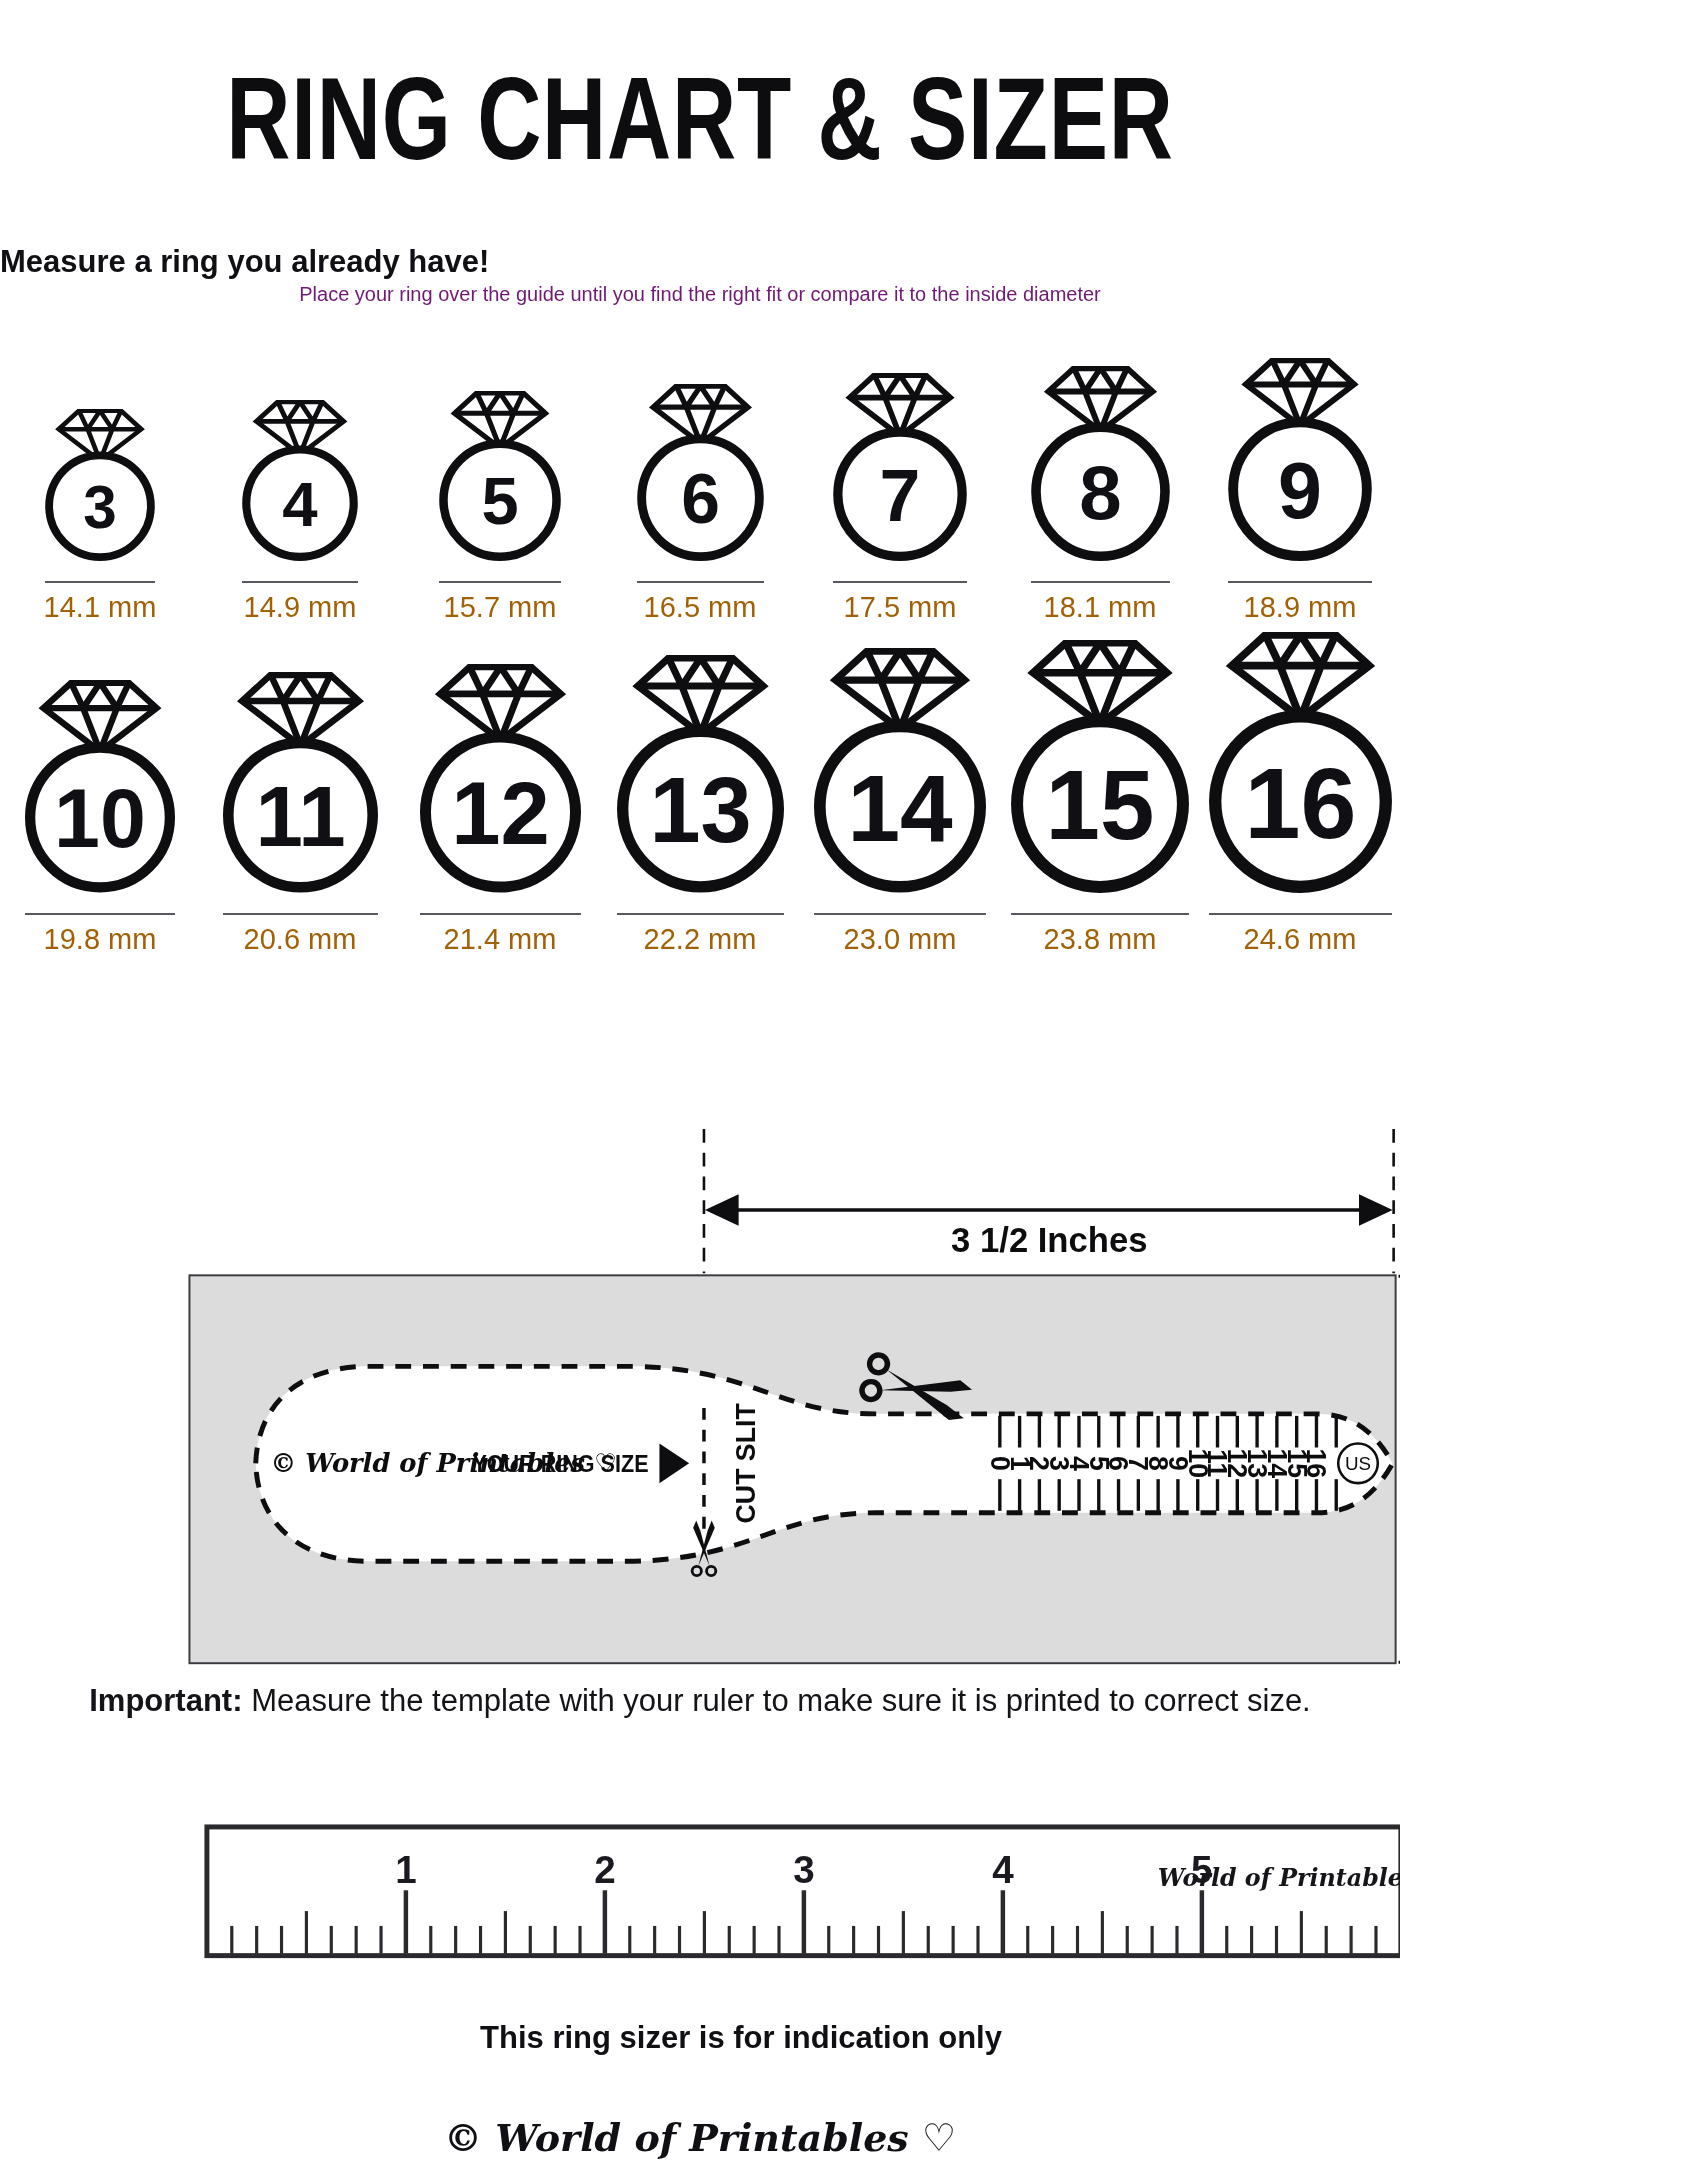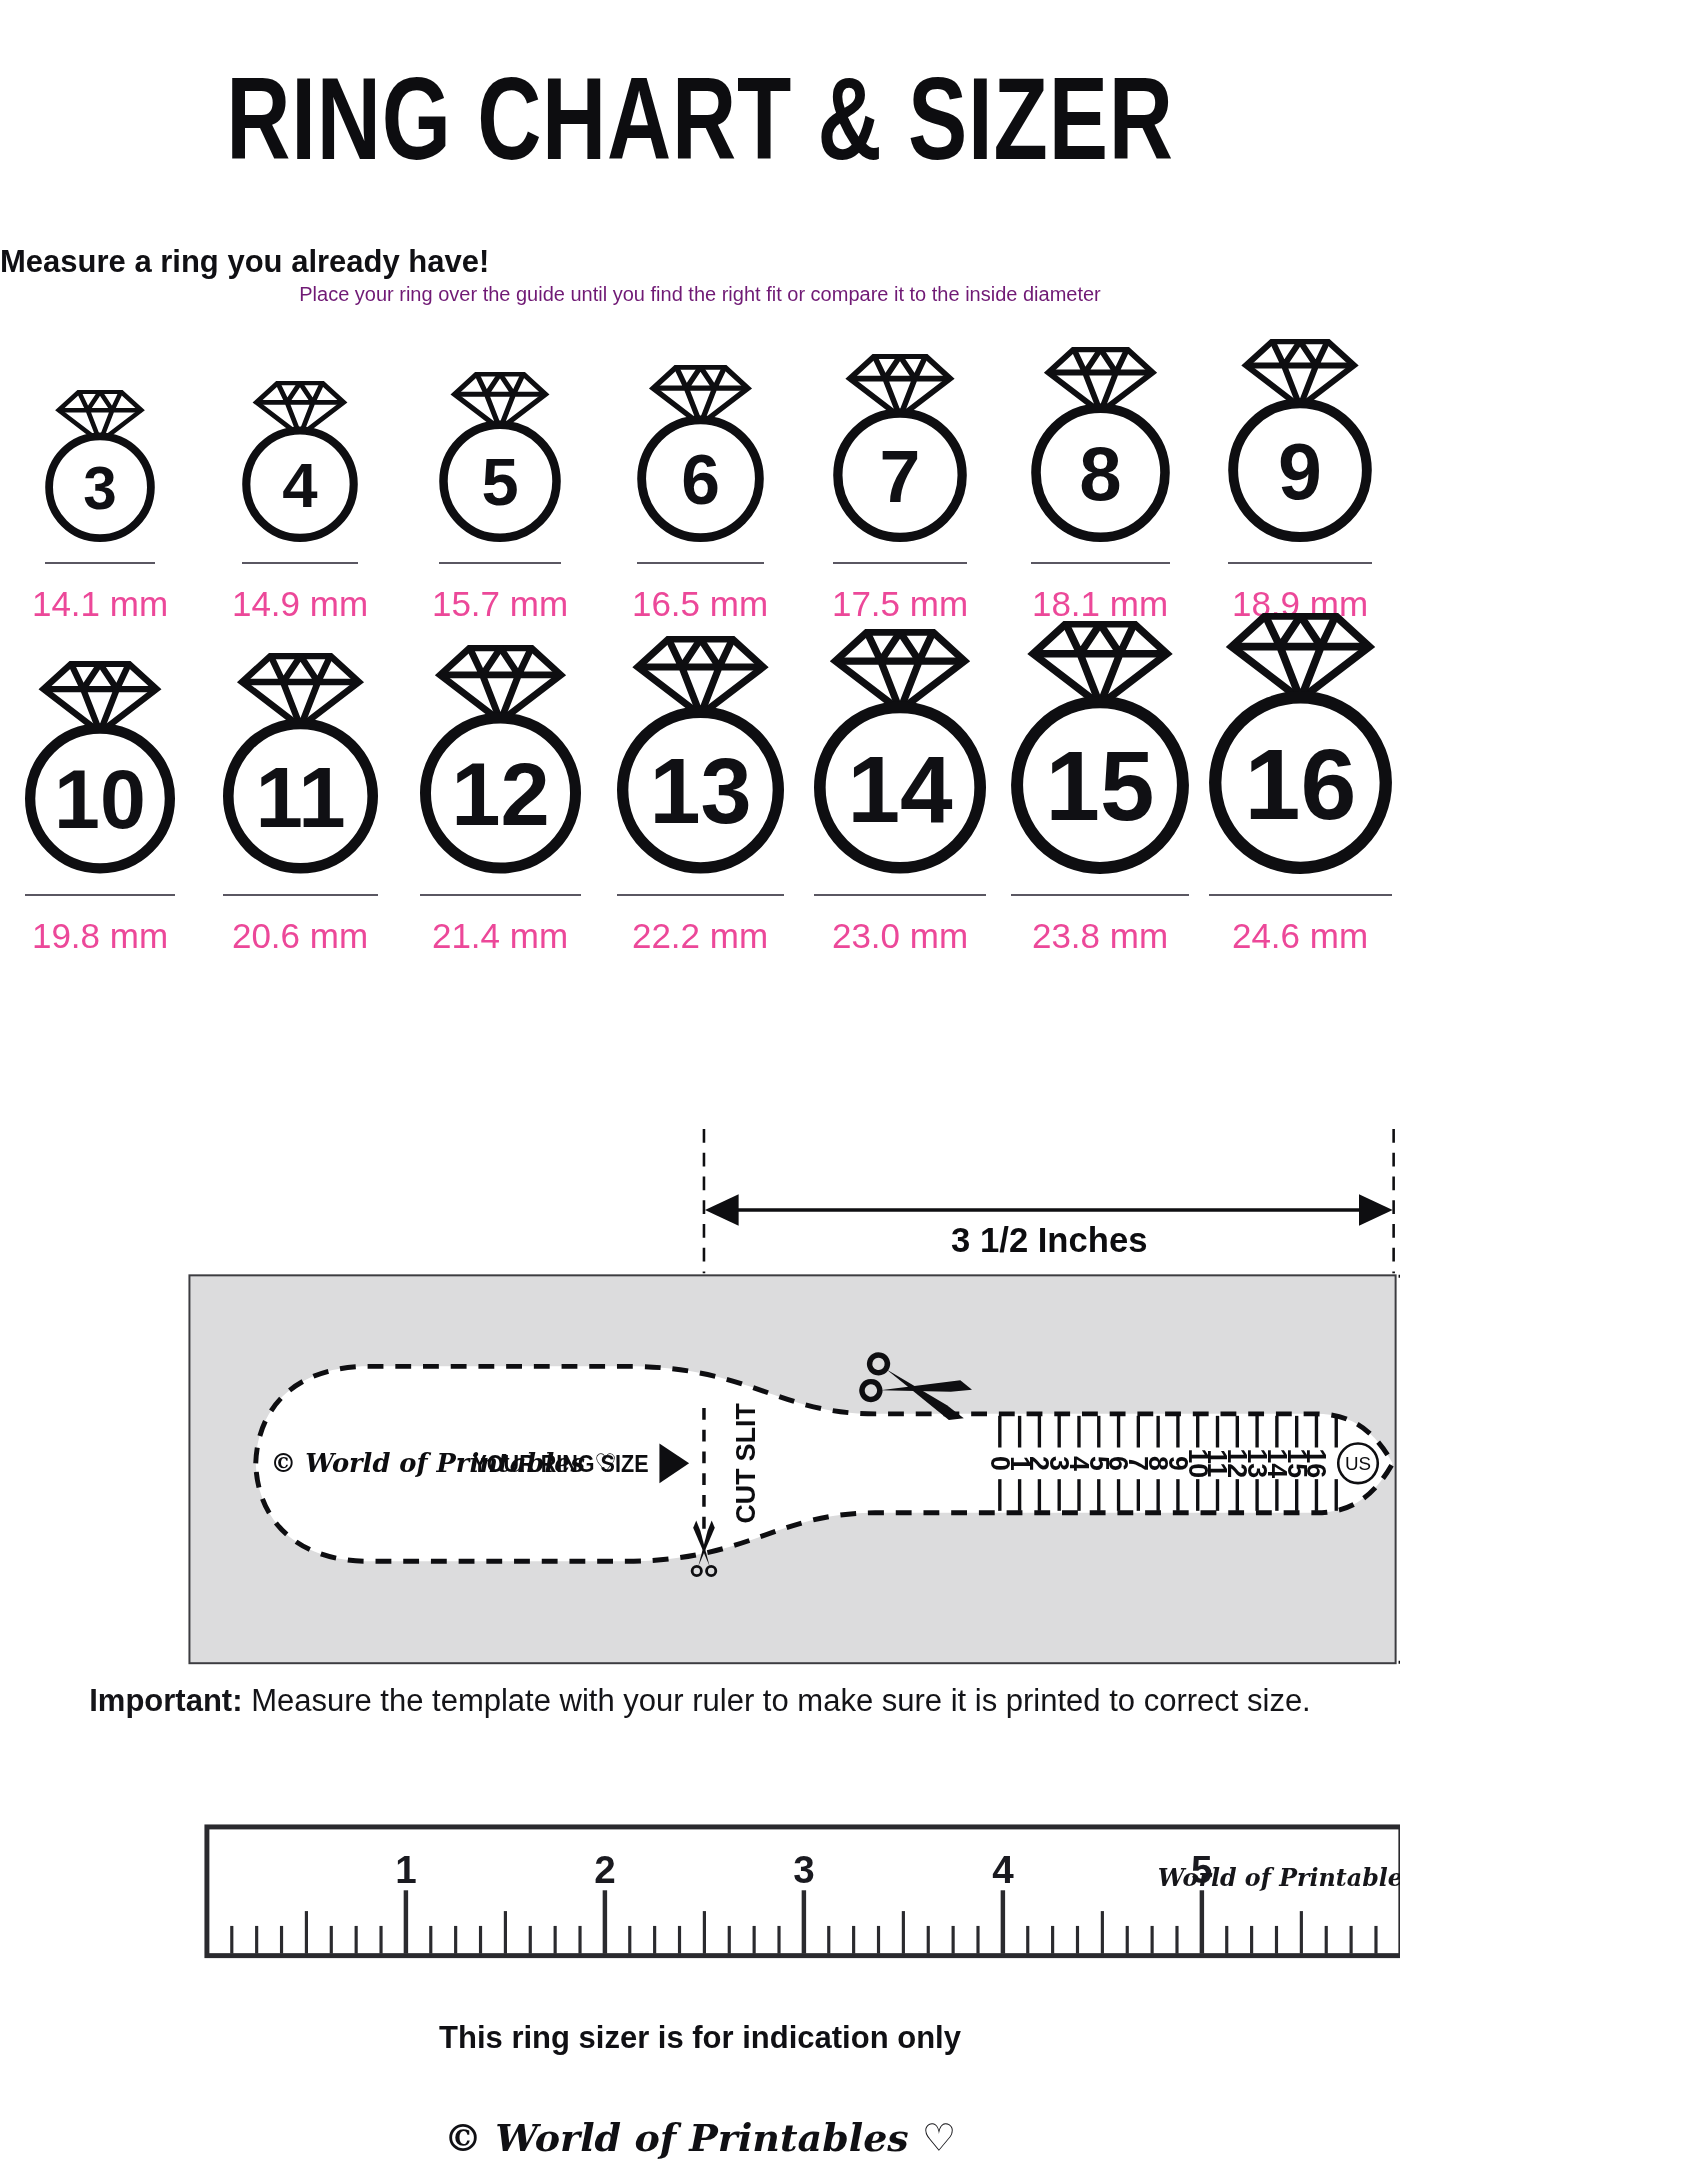--- a/index.html
+++ b/index.html
@@ -15,32 +15,32 @@
               font-size:20px;font-weight:400;color:#701a75;}
   
   .ring-row{position:absolute;left:0;width:100%;display:flex;justify-content:center;
             align-items:flex-end;}
   .ring-row-1{top:411px;height:213px;}
   .ring-row-2{top:691px;height:265px;}
   .ring-item{display:flex;flex-direction:column;align-items:center;justify-content:flex-end;}
   .ring-row-1 .ring-item{width:215px;}
   .ring-row-2 .ring-item{width:214px;}
   .ring-underline{height:0;border-top:2px solid #5a5762;margin-top:20px;}
-  .ring-mm{margin-top:20px;font-size:35px;color:#ec4899;white-space:nowrap;}
+  .ring-mm{margin-top:8px;font-size:29px;color:#a16207;white-space:nowrap;}
   
   .sizer-svg{position:absolute;left:0;top:1119px;}
   
   .important-line{position:absolute;top:1683px;left:0;width:100%;text-align:center;
                   font-size:31px;color:#141418;}
   .important-line b{font-weight:700;}
   
   .ruler-svg{position:absolute;left:0;top:1820px;}
   
   .footer-heading{position:absolute;top:2020px;left:0;width:100%;text-align:center;
-                  font-size:31px;font-weight:700;color:#101014;}
+                  font-size:31px;font-weight:700;color:#101014;padding-left:41px;}
   .footer-text{position:absolute;top:2059px;left:0;width:100%;text-align:center;
                font-size:30px;font-weight:400;color:#17171c;}
   .footer-brand{position:absolute;top:2115px;left:0;width:100%;text-align:center;
                 font-size:38px;font-style:italic;font-weight:700;
                 font-family:"DejaVu Serif","DejaVu Sans",serif;color:#101014;}
 </style>
 </head>
 <body>
 
 <div class="page">

